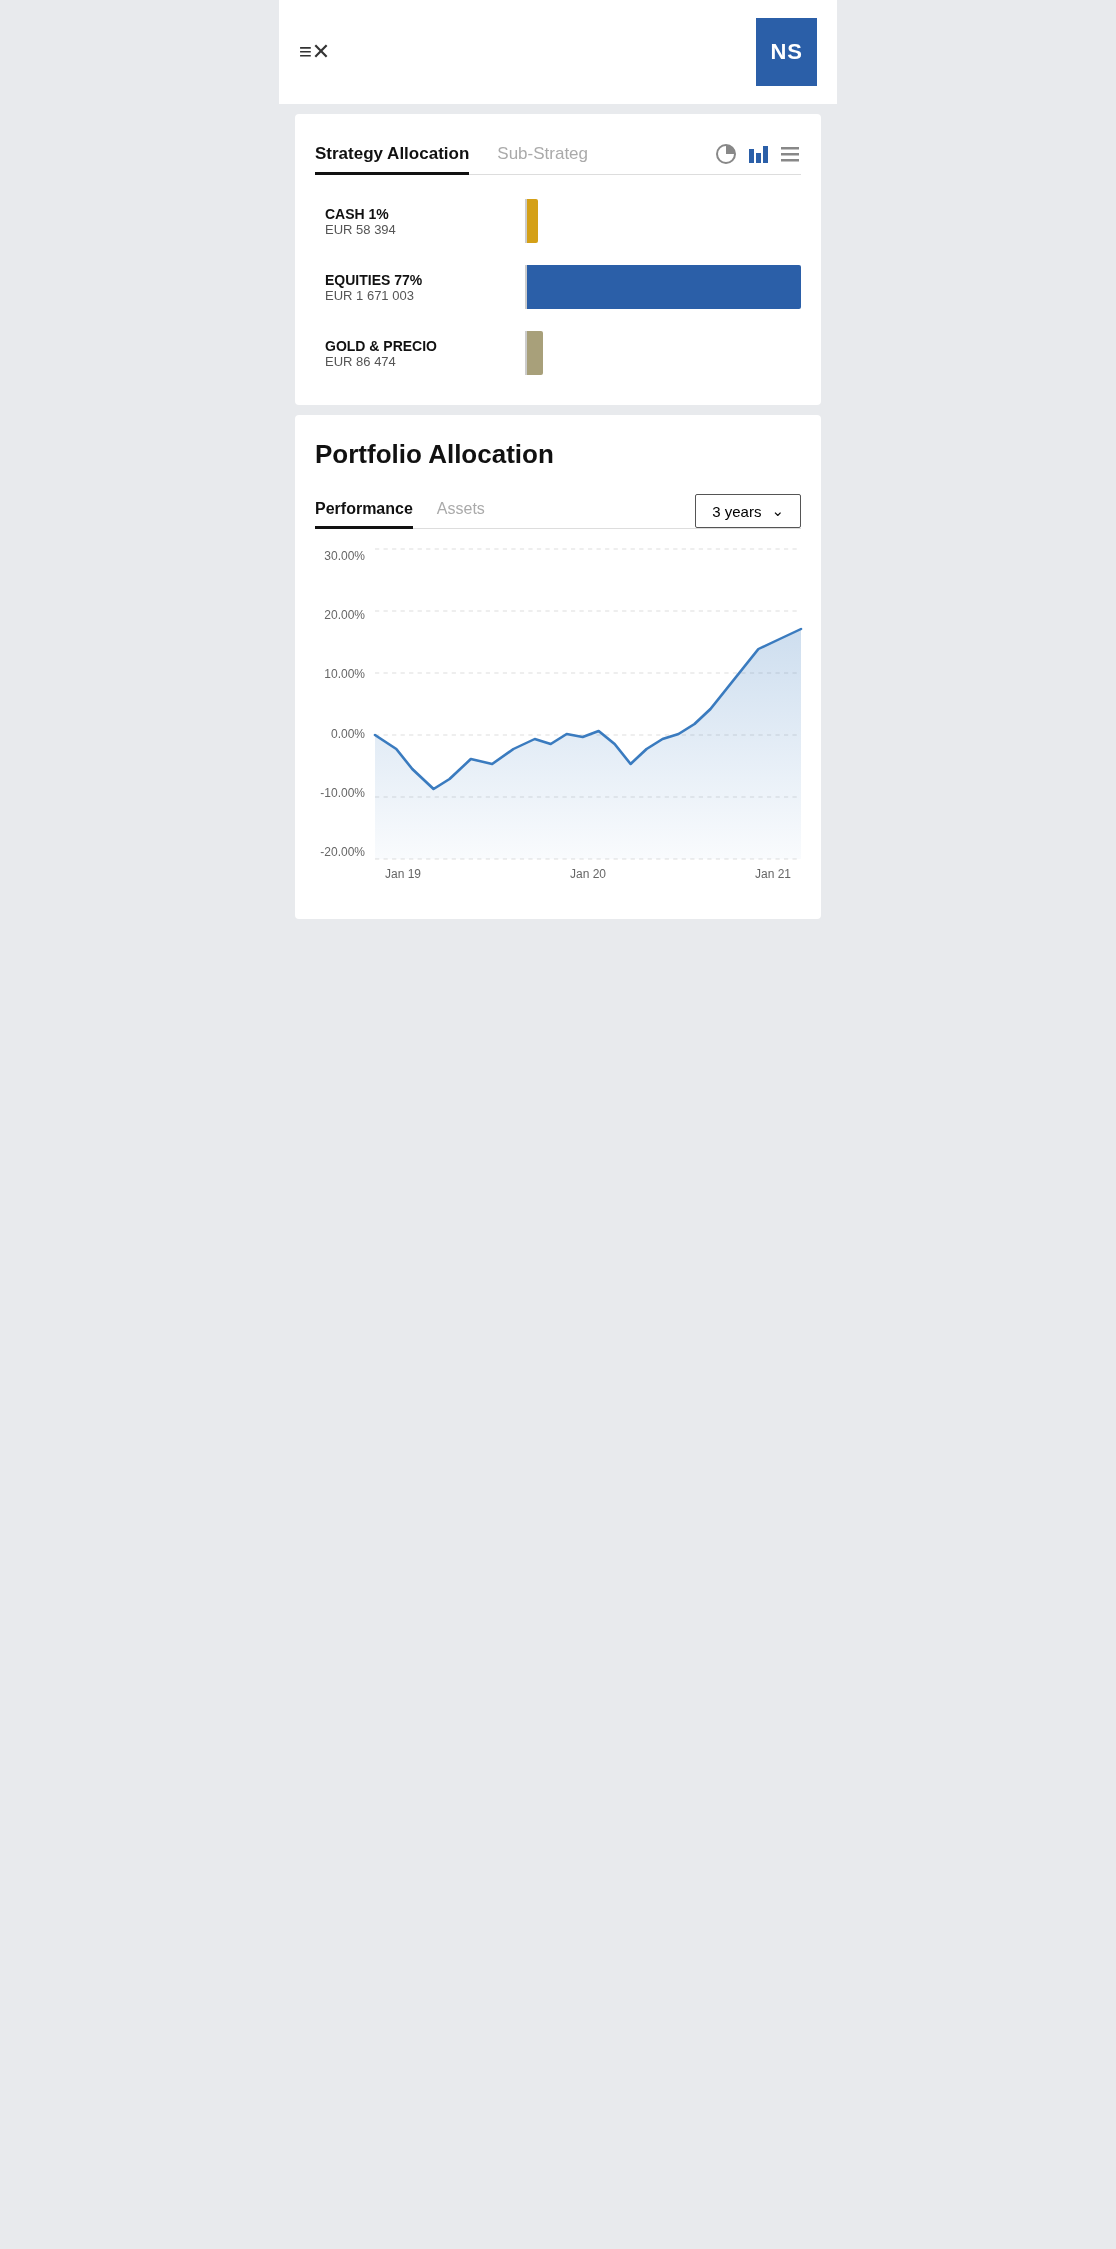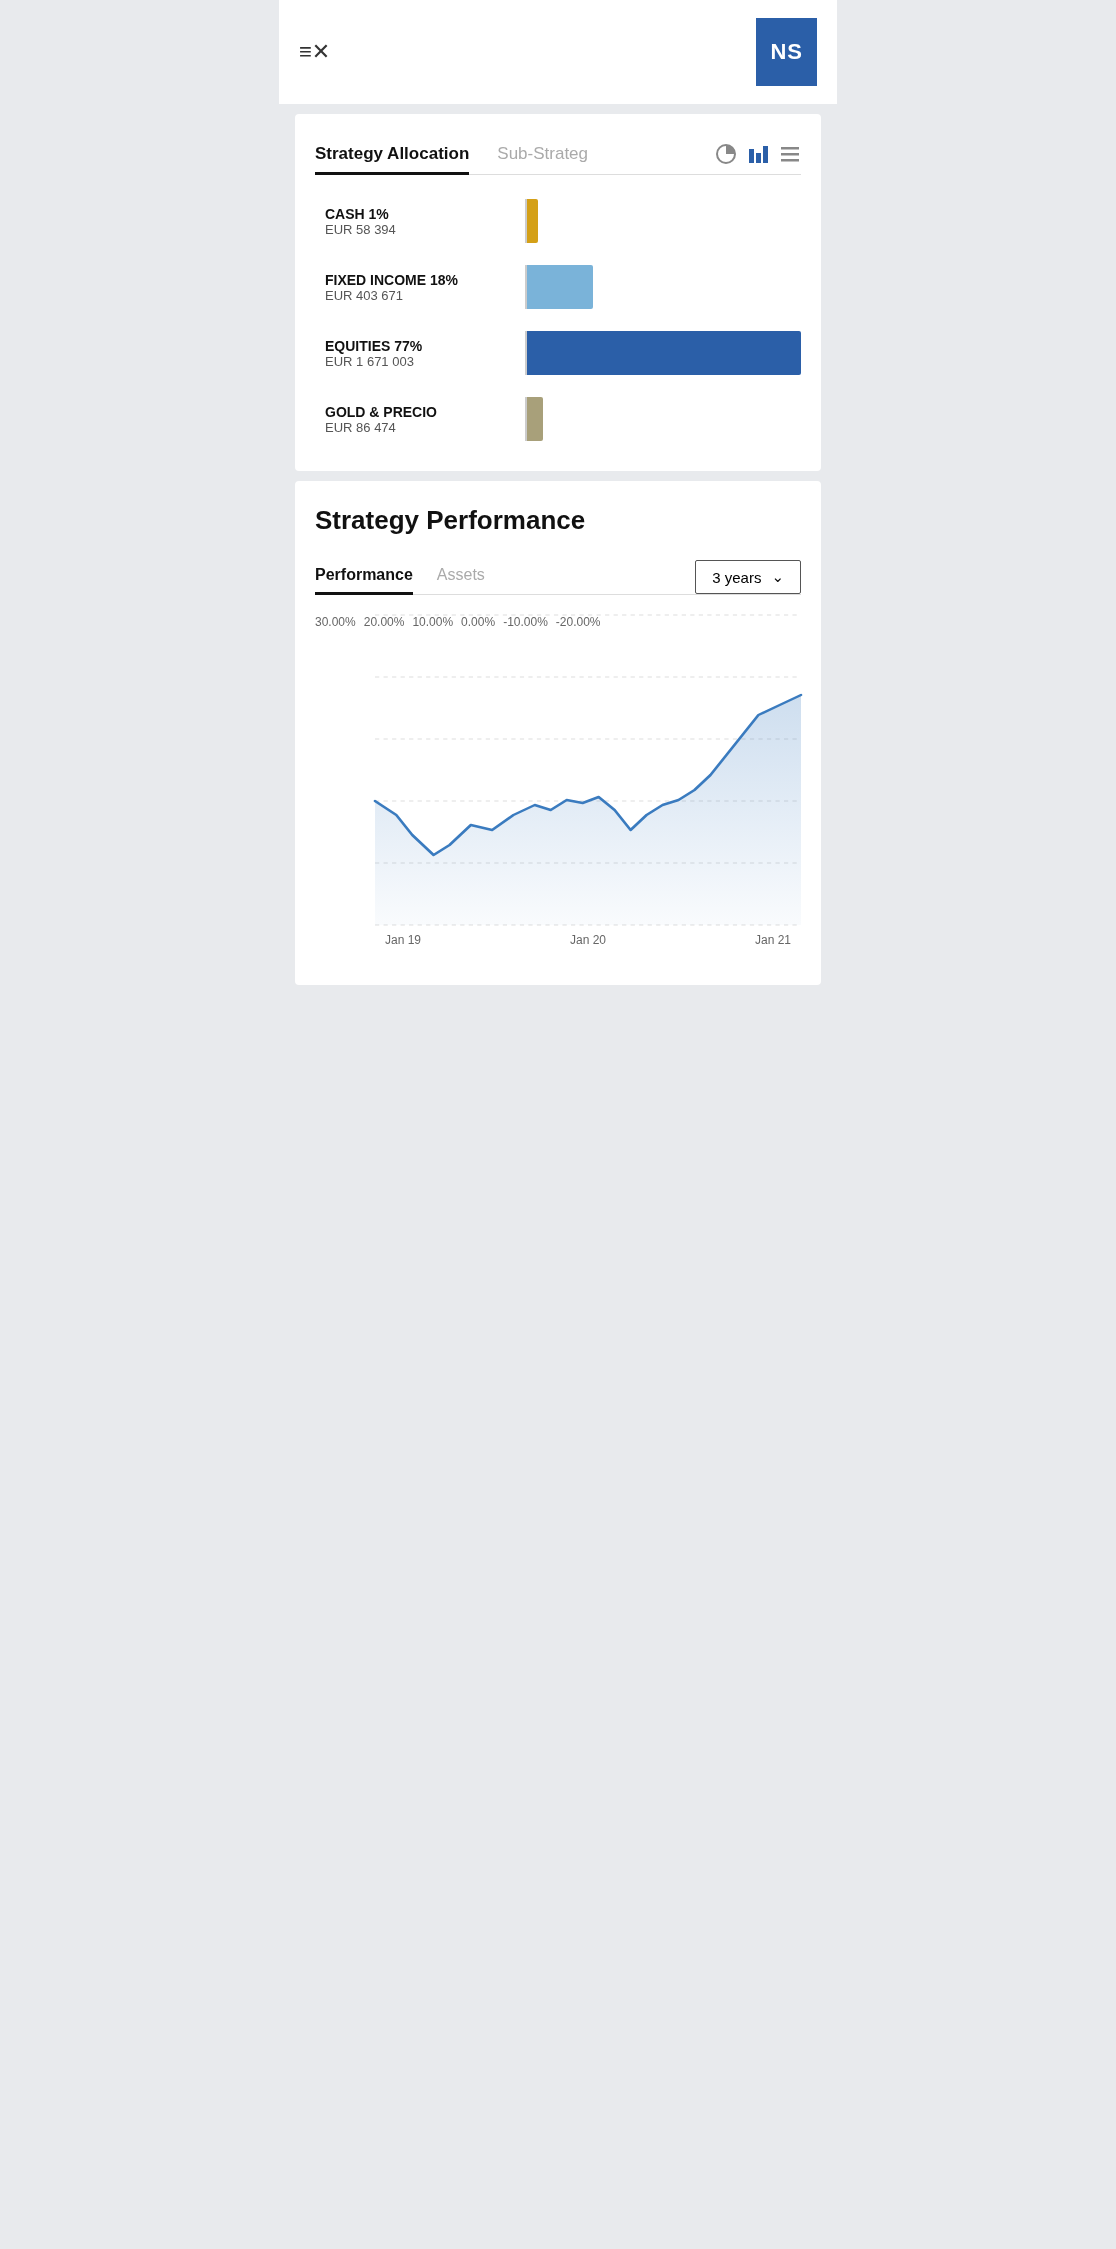--- a/index.html
+++ b/index.html
@@ -177,21 +177,21 @@
     .chart-area {
       position: relative;
       height: 340px;
     }
     .chart-y-labels {
       position: absolute;
       left: 0;
       top: 0;
       bottom: 30px;
       display: flex;
-      flex-direction: row;
+      flex-direction: column;
       justify-content: space-between;
       width: 58px;
     }
     .y-label {
       font-size: 12px;
       color: #666;
       text-align: right;
       padding-right: 8px;
     }
     .chart-plot {
@@ -265,50 +265,41 @@
         <div class="bar-label">
           <div class="bar-label-title">CASH 1%</div>
           <div class="bar-label-amount">EUR 58 394</div>
         </div>
         <div class="bar-track">
           <div class="bar-fill" style="width: 4%; background-color: rgb(212, 160, 23);"></div>
         </div>
       </div>
       <div class="bar-row">
         <div class="bar-label">
-          <div class="bar-label-title">FIXED INCOME 18%</div>
-          <div class="bar-label-amount">EUR 403 671</div>
-        </div>
-        <div class="bar-track">
-          <div class="bar-fill" style="width: 24%; background-color: rgb(122, 179, 217);"></div>
-        </div>
-      </div>
-      <div class="bar-row">
-        <div class="bar-label">
           <div class="bar-label-title">EQUITIES 77%</div>
           <div class="bar-label-amount">EUR 1 671 003</div>
         </div>
         <div class="bar-track">
           <div class="bar-fill" style="width: 100%; background-color: rgb(43, 95, 168);"></div>
         </div>
       </div>
       <div class="bar-row">
         <div class="bar-label">
           <div class="bar-label-title">GOLD &amp; PRECIO</div>
           <div class="bar-label-amount">EUR 86 474</div>
         </div>
         <div class="bar-track">
           <div class="bar-fill" style="width: 6%; background-color: rgb(168, 160, 122);"></div>
         </div>
       </div>
     </div>
 </div>
 
 <div class="perf-card">
-  <div class="perf-title">Strategy Performance</div>
+  <div class="perf-title">Portfolio Allocation</div>
 
   <div class="perf-tabs">
     <div class="perf-tab active">Performance</div>
     <div class="perf-tab">Assets</div>
     <div class="perf-dropdown">
       <span>3 years</span>
       <span>⌄</span>
     </div>
   </div>
 

